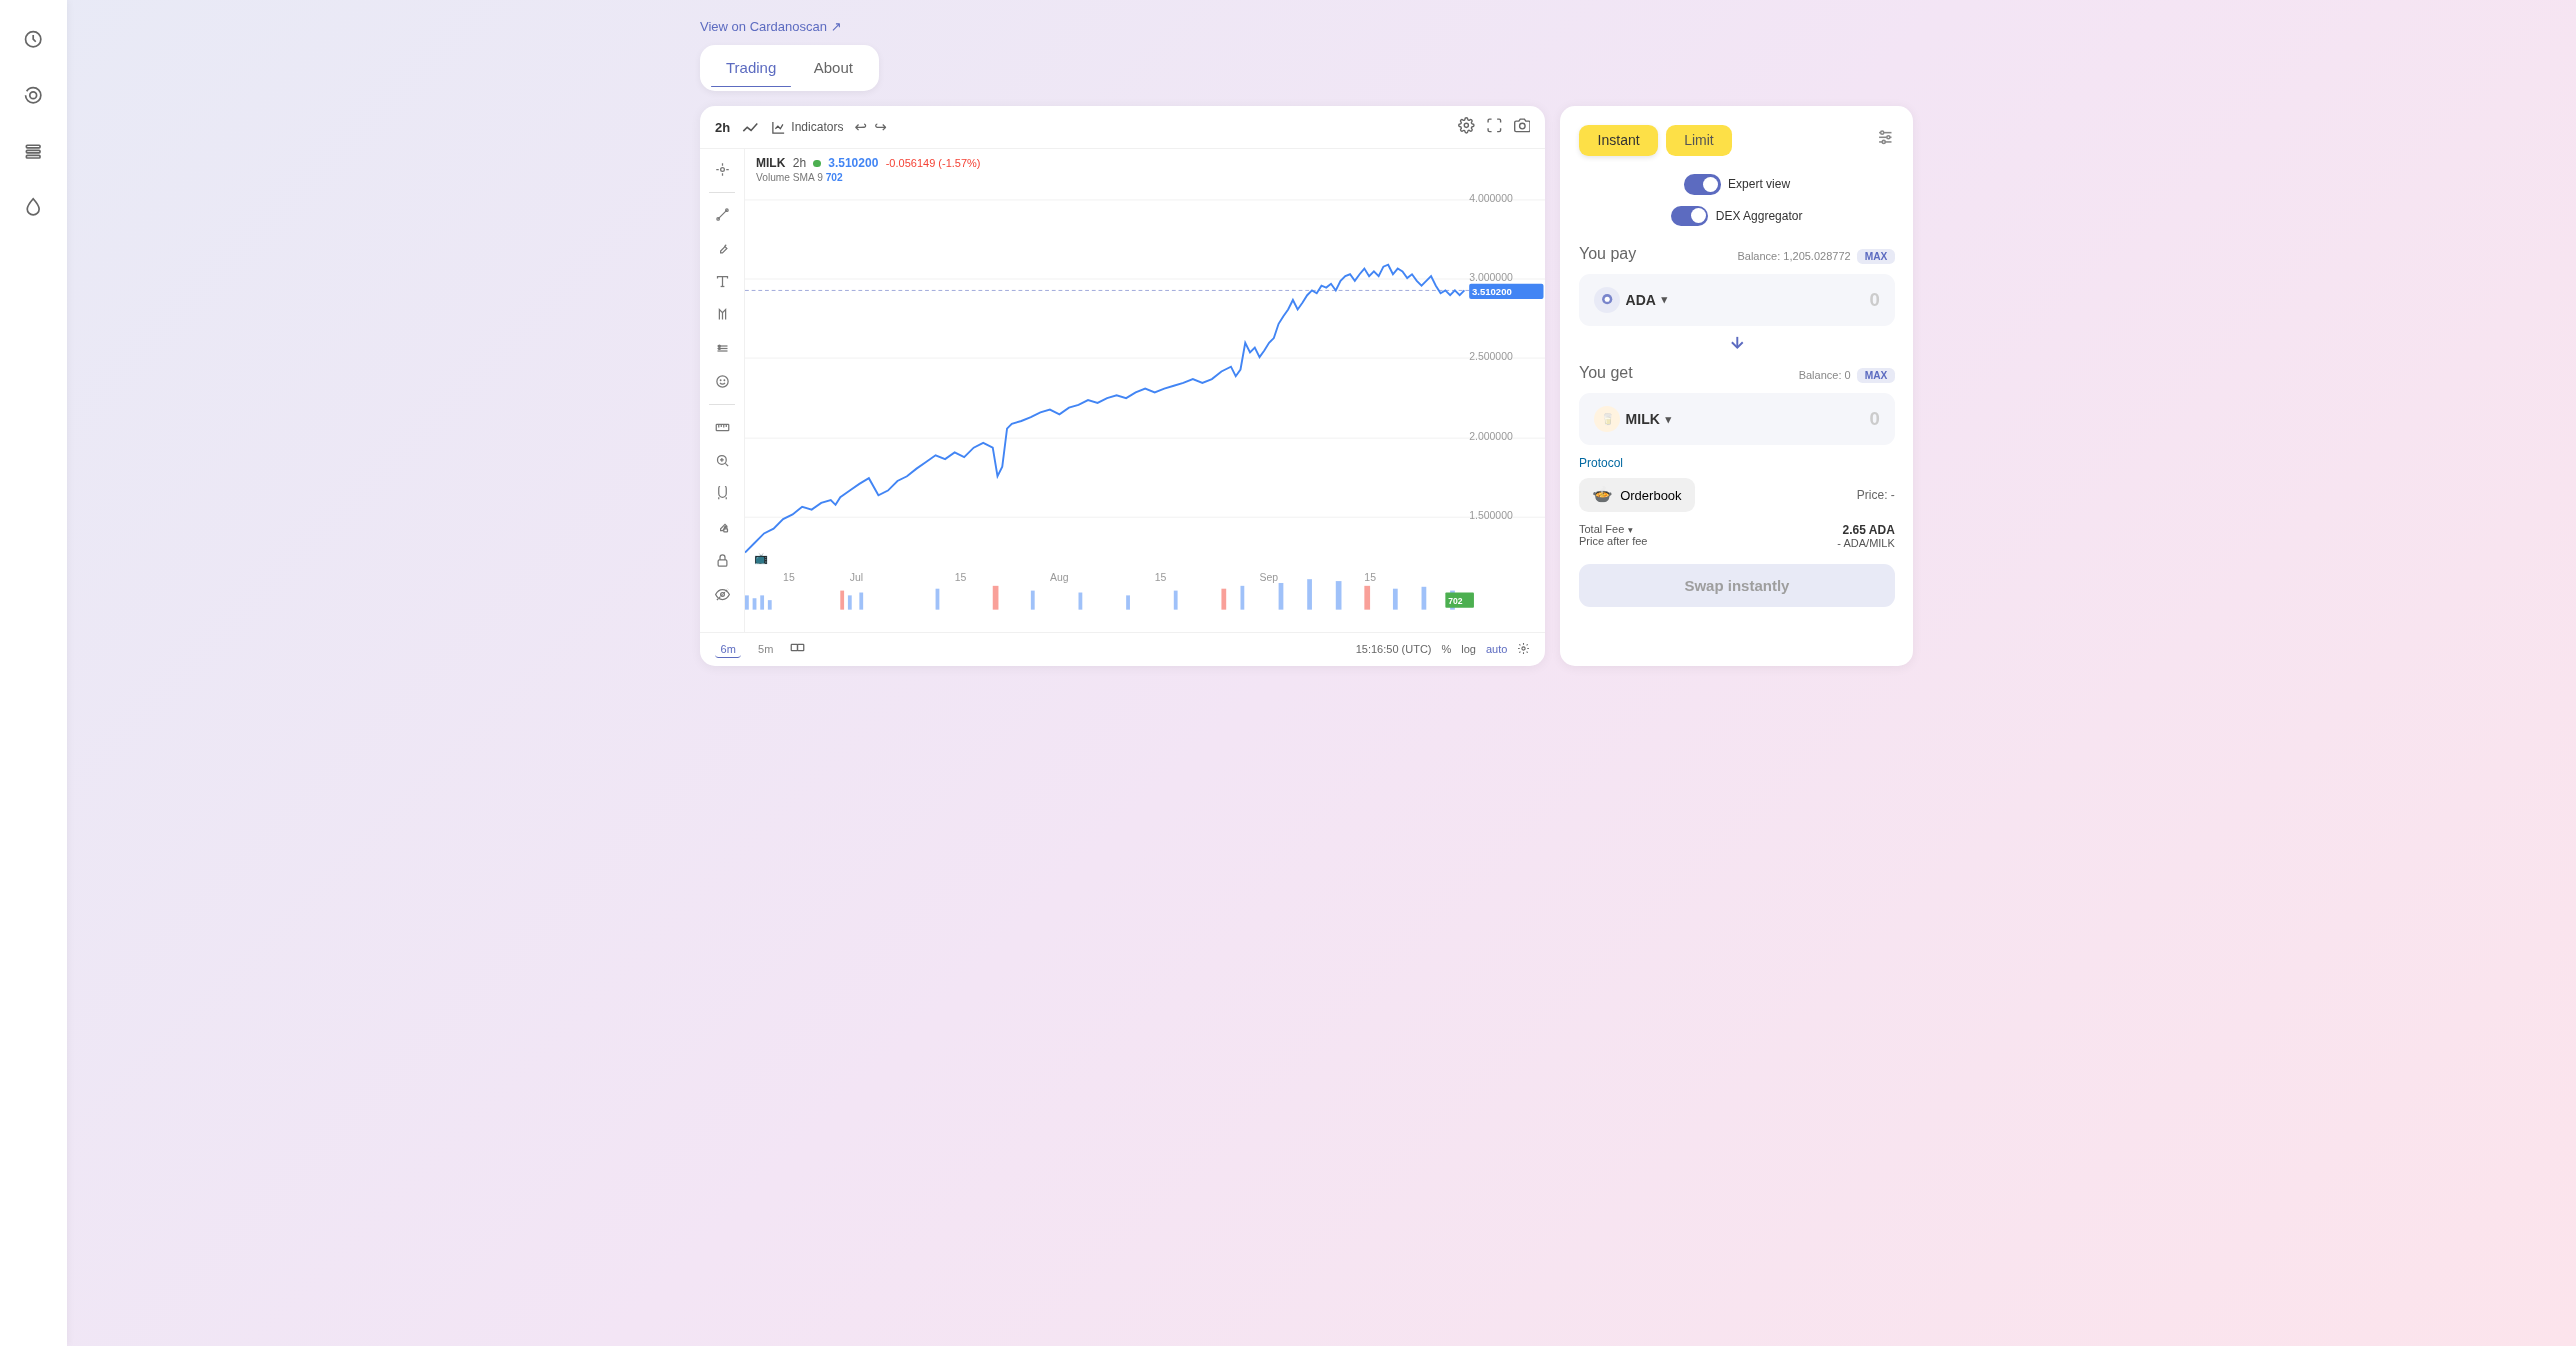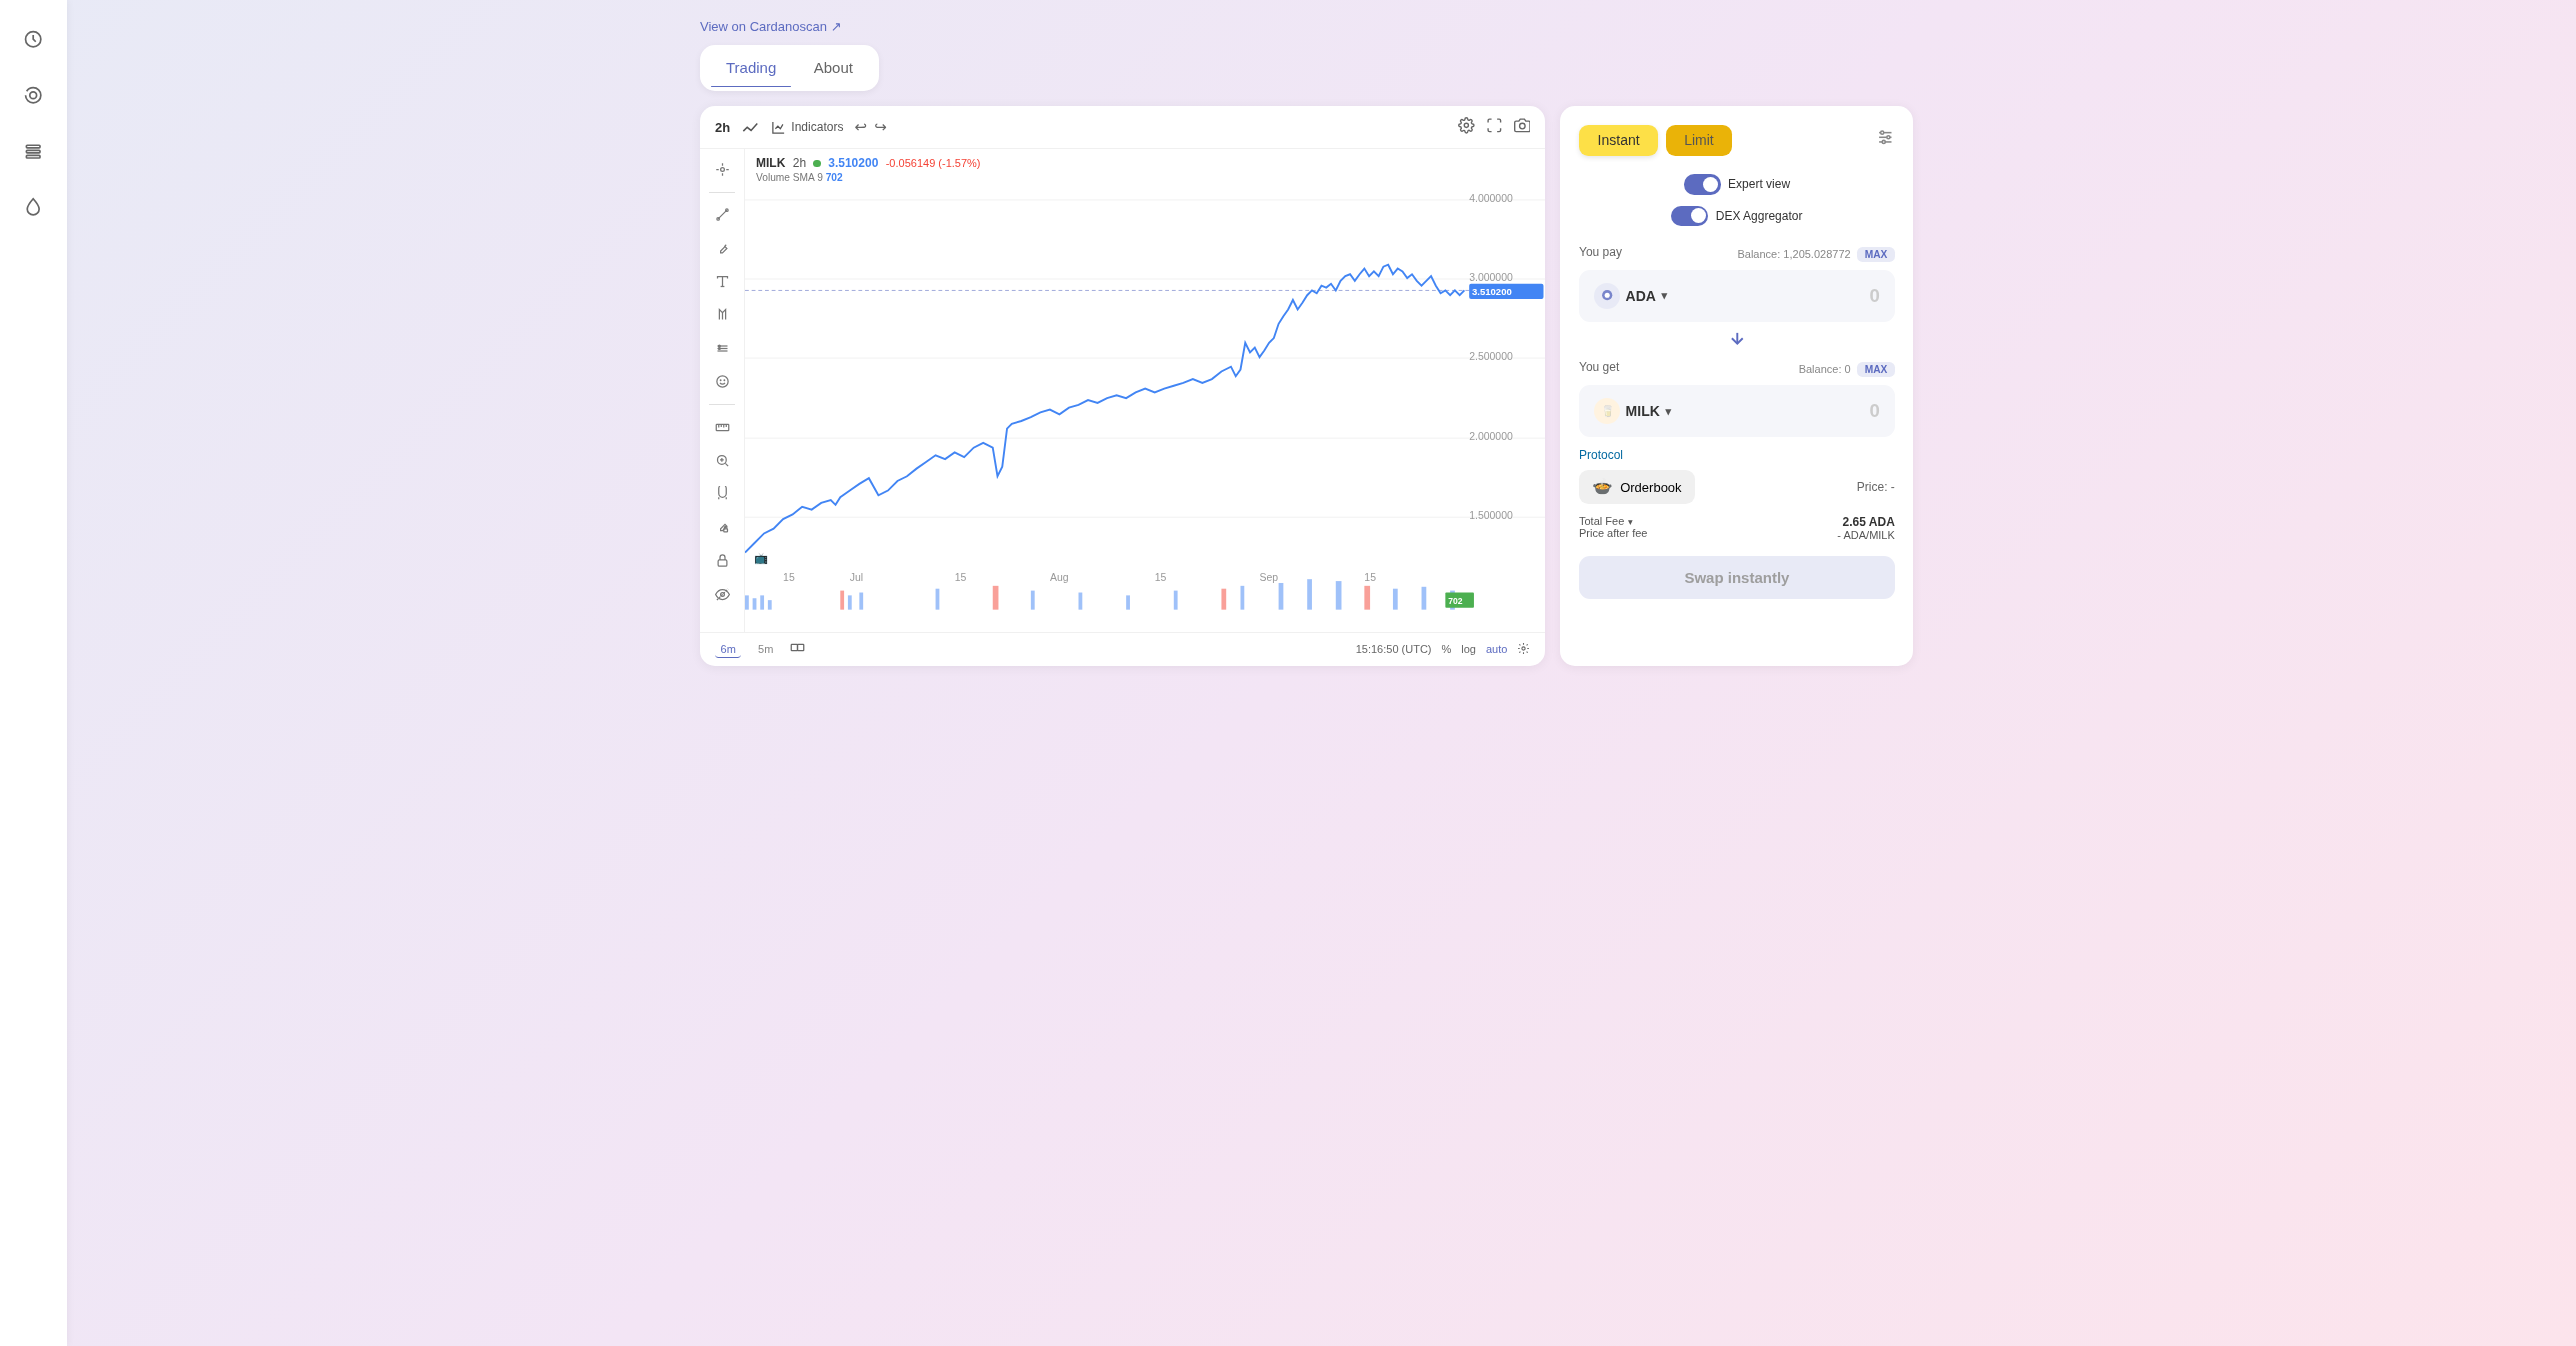--- a/index.html
+++ b/index.html
@@ -234,21 +234,21 @@
       margin-bottom: 18.6px;
       align-items: center;
     }
     .swap-tab {
       padding: 7.4px 18.6px;
       border-radius: 9.3px;
       cursor: pointer;
       font-size: 14px;
       font-weight: 500;
       border: none;
-      background: #eab308;
+      background: #fde047;
       color: #555;
     }
     .swap-tab.active {
       background: #fde047;
       color: #333;
       box-shadow: 0 1.9px 5.6px rgba(0,0,0,0.1);
     }
     .swap-settings-btn {
       margin-left: auto;
       cursor: pointer;
@@ -282,21 +282,21 @@
       position: absolute;
       right: 2.8px;
       top: 2.8px;
       width: 15px;
       height: 15px;
       background: white;
       border-radius: 50%;
     }
     .pay-section { margin-bottom: 7.4px; }
     .section-label {
-      font-size: 12px;
+      font-size: 16px;
       color: #666;
       margin-bottom: 5.6px;
     }
     .max-btn {
       background: #e8eaf6;
       color: #5c6bc0;
       border: none;
       border-radius: 5.6px;
       padding: 1.9px 7.4px;
       font-size: 10.2px;

